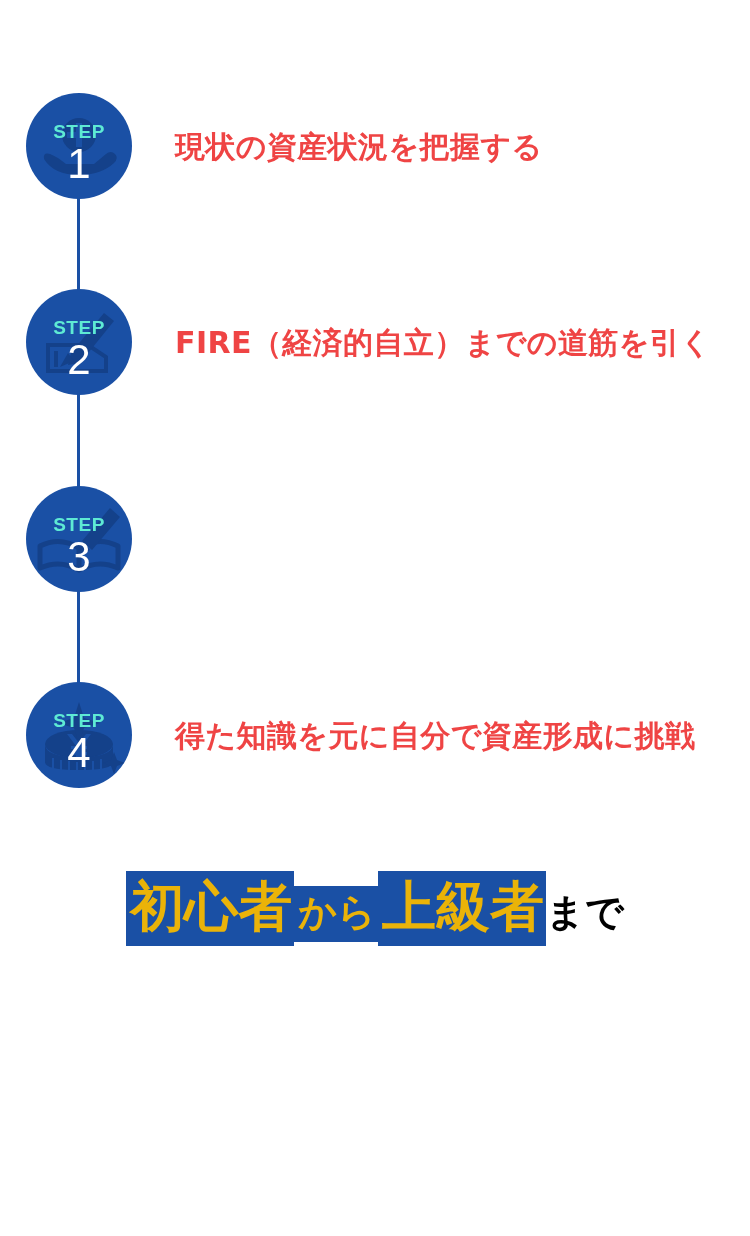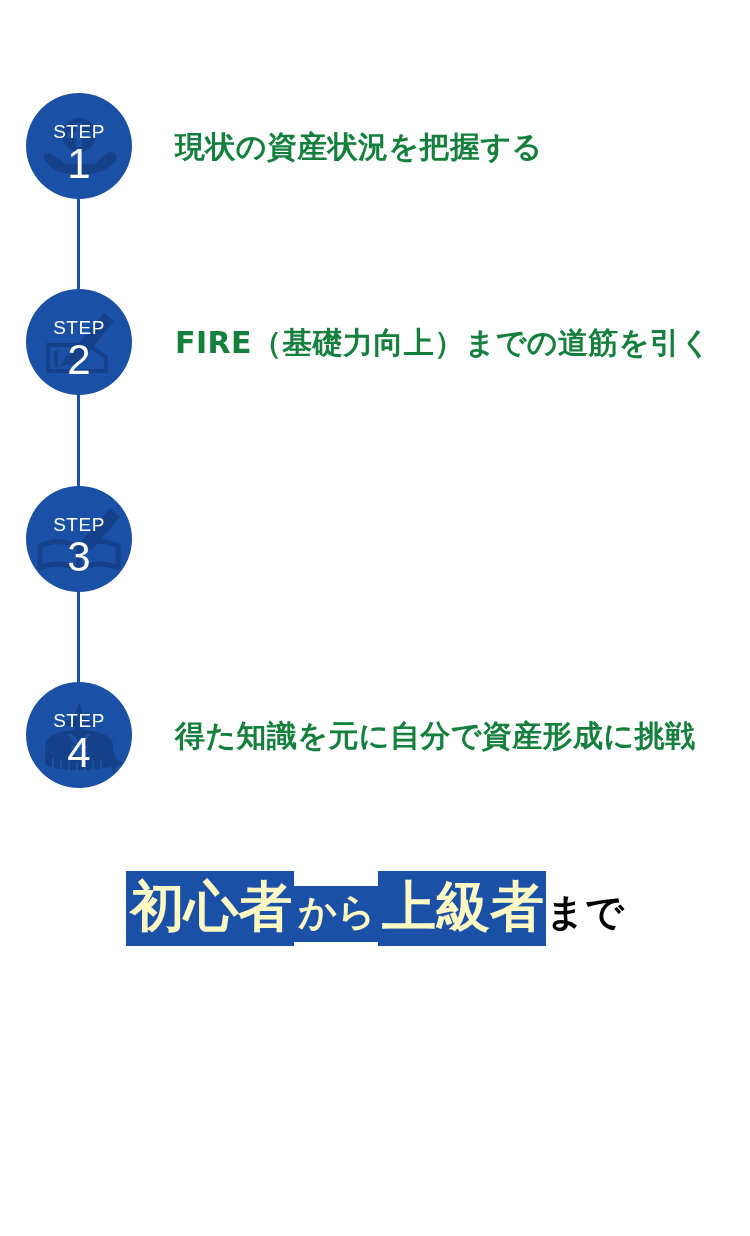--- a/index.html
+++ b/index.html
@@ -73,42 +73,42 @@
     width: 106px;
     height: 106px;
     z-index: 0;
     opacity: 1;
   }
   .step-glyph svg { display:block; width:106px; height:106px; }
 
   .step-label {
     position: relative;
     z-index: 2;
-    color: #ffffff;
+    color: #5eead4;
     font-size: 19px;
     line-height: 1;
     letter-spacing: 0.5px;
-    font-weight: 400;
+    font-weight: 700;
     margin-bottom: 1px;
     margin-top: 14px;
   }
   .step-num {
     position: relative;
     z-index: 2;
     color: #ffffff;
     font-size: 42px;
     line-height: 1;
     font-weight: 400;
     margin-top: 1px;
     font-family: "Liberation Sans", "DejaVu Sans", sans-serif;
   }
 
   .step-text {
     margin-left: 43px;
-    color: #15803d;
+    color: #ef4444;
     font-size: 30px;
     font-weight: bold;
     line-height: 1.1;
     letter-spacing: 0.4px;
     white-space: nowrap;
     font-family: "DejaVu Sans", "Liberation Sans", sans-serif;
   }
 
   
   .headline {
@@ -123,21 +123,21 @@
     white-space: nowrap;
     font-family: "DejaVu Sans", "Liberation Sans", sans-serif;
     font-weight: bold;
     color: #1c2546;
   }
   .hl-line.l1 { margin-bottom: 20px; }
   .hl-line.l2 { margin-bottom: 22px; }
 
   .mark {
     background: #1a50a5;
-    color: #fef9c3;
+    color: #eab308;
     padding: 4px 2px 8px 4px;
     box-decoration-break: clone;
     -webkit-box-decoration-break: clone;
   }
   .big   { font-size: 54px; }
   .small { font-size: 38px; text-align: center; }
   .dark  { color: #000000; }
 </style>
 </head>
 <body>
@@ -174,21 +174,21 @@
           </g>
           <g fill="#14418a">
             <path d="M78 24 l10 8 l-34 42 l-12 2 l3 -12 z"></path>
             <path d="M42 64 l-8 14 l14 -6 z"></path>
           </g>
         </svg>
       </span>
       <span class="step-label">STEP</span>
       <span class="step-num">2</span>
     </div>
-    <div class="step-text">FIRE（基礎力向上）までの道筋を引く</div>
+    <div class="step-text">FIRE（経済的自立）までの道筋を引く</div>
   </div>
 
   <div class="step-row" data-idx="2">
     <div class="step-circle">
       <span class="step-glyph">
         <svg viewBox="0 0 106 106" aria-hidden="true">
           <g fill="none" stroke="#14418a" stroke-width="5" stroke-linejoin="round">
             <path d="M14 60 q20 -10 39 2 q19 -12 39 -2 l0 22 q-20 -9 -39 2 q-19 -11 -39 -2 z"></path>
             <path d="M53 62 L53 84"></path>
           </g>

